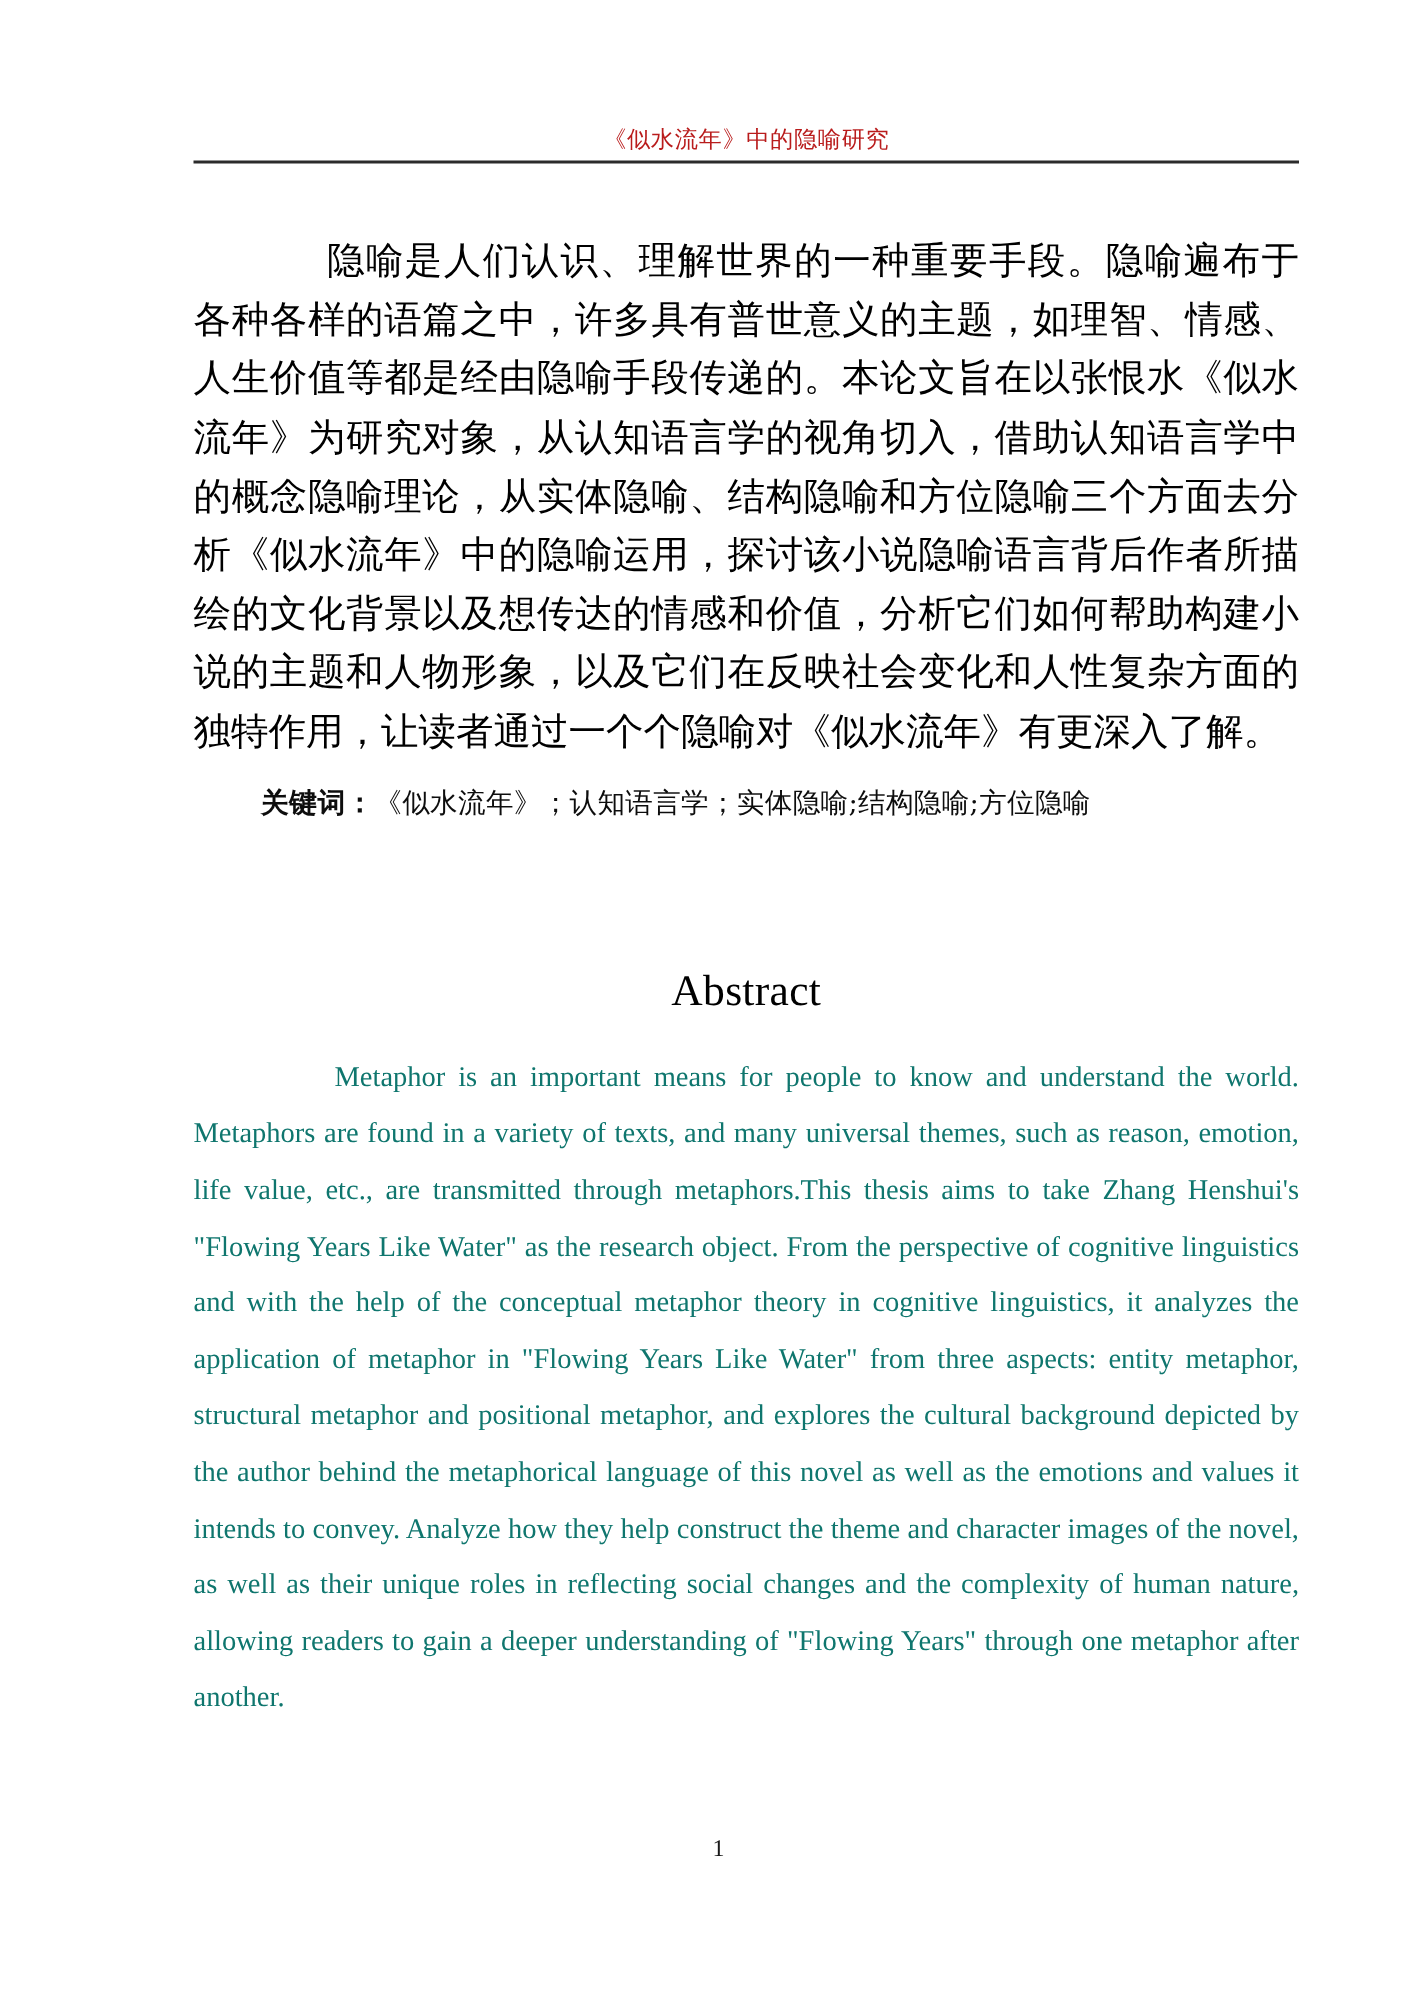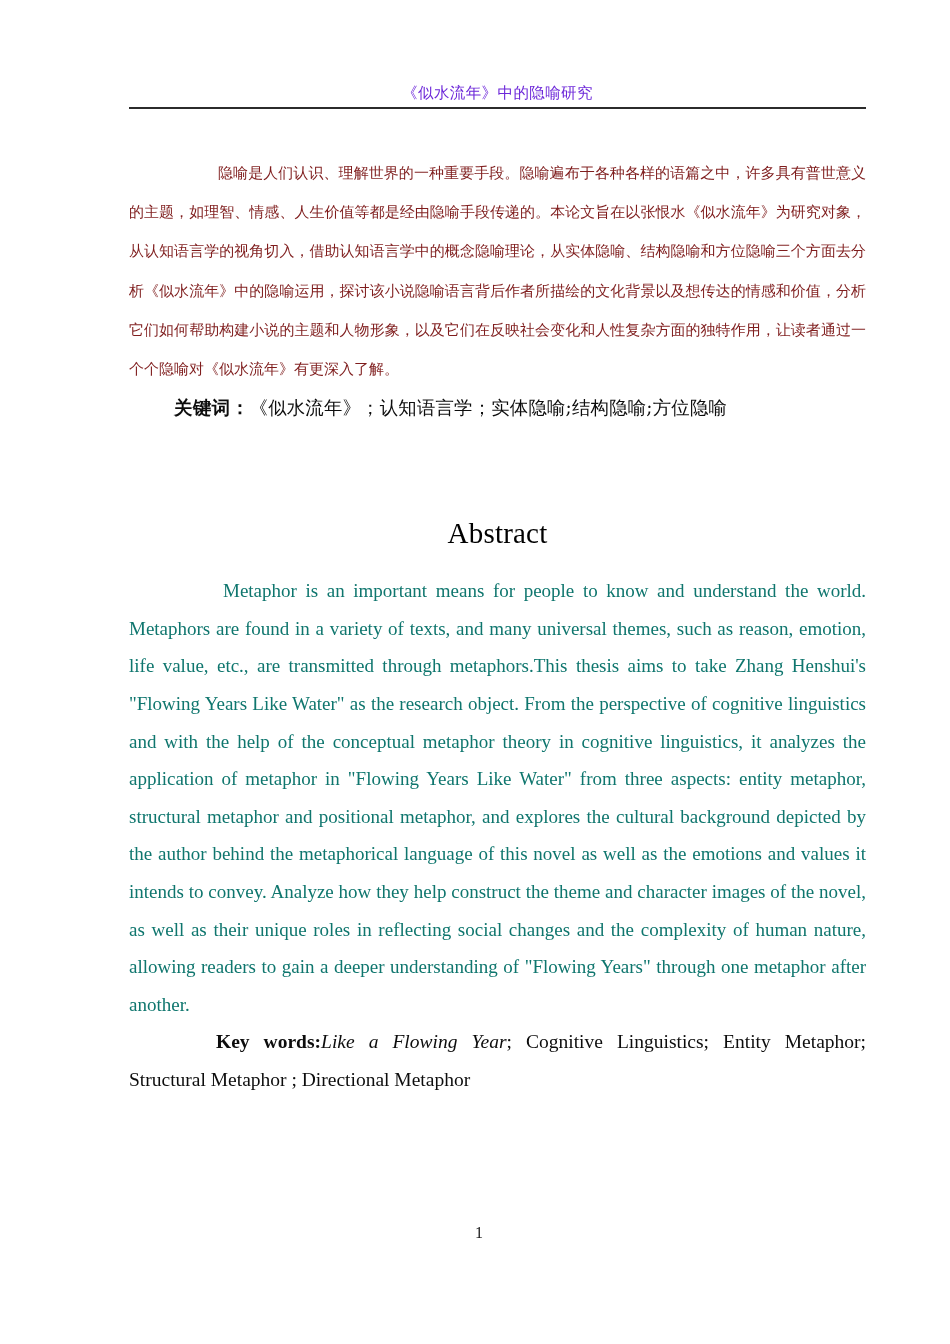--- a/index.html
+++ b/index.html
@@ -31,21 +31,21 @@
     left: 129px;
     top: 84px;
     width: 737px;
   }
   .header-text {
     text-align: center;
     font-family: "DejaVu Serif", "Liberation Serif", serif;
     font-size: 15.5px;
     letter-spacing: 0.4px;
     line-height: 1.25;
-    color: #6d28d9;
+    color: #b91c1c;
   }
   .header-rule {
     margin-top: 4px;
     border-top: 2.2px solid #2b2b2b;
     width: 100%;
     height: 0;
   }
 
   
   .content {
@@ -61,35 +61,35 @@
     font-weight: bold;
     font-size: 25px;
     letter-spacing: 9px;
     margin: 10px 0 0 0;
     padding-left: 9px;
     color: #000;
   }
 
   .cn-para {
     font-family: "DejaVu Serif", "Liberation Serif", serif;
-    font-size: 15px;
+    font-size: 25px;
     line-height: 39.2px;
     text-align: justify;
     text-align-last: left;
     text-justify: inter-character;
     margin: 22px 0 0 0;
     text-indent: 89px;
-    color: #7f1d1d;
+    color: #000000;
   }
 
   .cn-keywords {
     font-family: "DejaVu Serif", "Liberation Serif", serif;
     font-size: 18.4px;
     line-height: 34px;
-    margin: 2px 0 0 0;
+    margin: 12px 0 0 0;
     padding-left: 45px;
     color: #0d0d0d;
   }
   .cn-keywords .kw-label {
     font-weight: bold;
     letter-spacing: 0.5px;
   }
   .cn-keywords .kw-body {
     letter-spacing: 0.2px;
   }
@@ -159,21 +159,18 @@
     <p class="cn-para">隐喻是人们认识、理解世界的一种重要手段。隐喻遍布于各种各样的语篇之中，许多具有普世意义的主题，如理智、情感、人生价值等都是经由隐喻手段传递的。本论文旨在以张恨水《似水流年》为研究对象，从认知语言学的视角切入，借助认知语言学中的概念隐喻理论，从实体隐喻、结构隐喻和方位隐喻三个方面去分析《似水流年》中的隐喻运用，探讨该小说隐喻语言背后作者所描绘的文化背景以及想传达的情感和价值，分析它们如何帮助构建小说的主题和人物形象，以及它们在反映社会变化和人性复杂方面的独特作用，让读者通过一个个隐喻对《似水流年》有更深入了解。</p>
 
     <p class="cn-keywords">
       <span class="kw-label">关键词：</span><span class="kw-body">《似水流年》；认知语言学；实体隐喻;结构隐喻;方位隐喻</span>
     </p>
 
     <h1 class="en-title">Abstract</h1>
 
     <p class="en-para">Metaphor is an important means for people to know and understand the world. Metaphors are found in a variety of texts, and many universal themes, such as reason, emotion, life value, etc., are transmitted through metaphors.This thesis aims to take Zhang Henshui's "Flowing Years Like Water" as the research object. From the perspective of cognitive linguistics and with the help of the conceptual metaphor theory in cognitive linguistics, it analyzes the application of metaphor in "Flowing Years Like Water" from three aspects: entity metaphor, structural metaphor and positional metaphor, and explores the cultural background depicted by the author behind the metaphorical language of this novel as well as the emotions and values it intends to convey. Analyze how they help construct the theme and character images of the novel, as well as their unique roles in reflecting social changes and the complexity of human nature, allowing readers to gain a deeper understanding of "Flowing Years" through one metaphor after another.</p>
 
-    <p class="en-keywords">
-      <span class="kw-label">Key words:</span><span class="kw-italic">Like a Flowing Year</span><span>; Cognitive Linguistics; Entity Metaphor; Structural Metaphor ; Directional Metaphor</span>
-    </p>
 
   </div>
 
   <div class="page-number">1</div>
 
 </div>
 
 </body></html>

